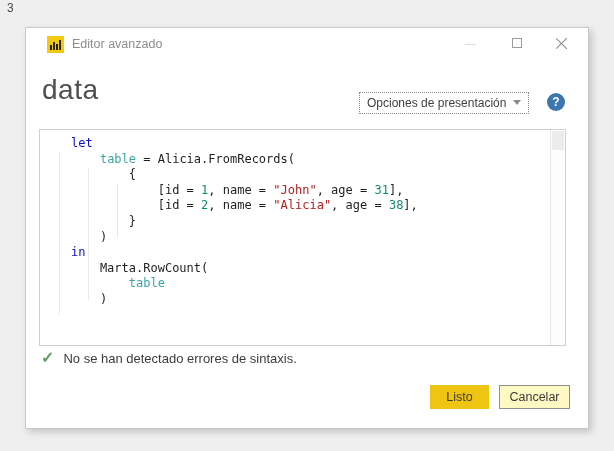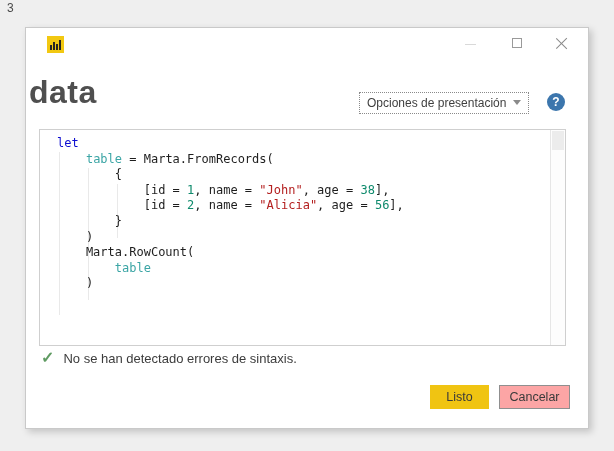--- a/index.html
+++ b/index.html
@@ -28,21 +28,21 @@
   .win-btn.min{right:100px;}
   .win-btn.max{right:52px;}
   .win-btn.close{right:8px;}
   .min-glyph{position:absolute;left:11px;top:12px;width:11px;height:1px;background:#d9d9d9;}
   .max-glyph{position:absolute;left:10px;top:6px;width:10px;height:10px;border:1px solid #9a9a9a;box-sizing:border-box;background:transparent;}
   .close-glyph{position:absolute;left:10px;top:5px;width:12px;height:12px;}
   .close-glyph:before,.close-glyph:after{content:"";position:absolute;left:5px;top:-1px;width:1.4px;height:15px;background:#8a8a8a;}
   .close-glyph:before{transform:rotate(45deg);}
   .close-glyph:after{transform:rotate(-45deg);}
   
-  .query-title{position:absolute;left:3px;top:46px;font-size:32px;font-weight:700;color:#4f4f4f;letter-spacing:0.5px;}
+  .query-title{position:absolute;left:16px;top:46px;font-size:28px;font-weight:400;color:#4f4f4f;letter-spacing:0.5px;}
   .display-options{
     position:absolute;left:333px;top:64px;height:22px;box-sizing:border-box;
     border:1px dotted #8a8a8a;padding:3px 7px 0 7px;cursor:pointer;background:#fff;
     font-size:12px;color:#3f3f3f;white-space:nowrap;
   }
   .dd-caret{display:inline-block;margin-left:7px;vertical-align:2px;
     width:0;height:0;border-left:4px solid transparent;border-right:4px solid transparent;border-top:5px solid #8a8a8a;}
   .help-btn{
     position:absolute;left:521px;top:65px;width:18px;height:18px;border-radius:50%;
     background:#3c76ad;color:#ffffff;font-size:12px;font-weight:bold;
@@ -53,52 +53,53 @@
     position:absolute;left:13px;top:101px;width:527px;height:217px;box-sizing:border-box;
     border:1px solid #cfcfcf;background:#fff;overflow:hidden;cursor:text;
   }
   .code-area{position:absolute;left:0;top:0;right:14px;bottom:0;padding:6px 0 0 17px;position:absolute;}
   .indent-guide{position:absolute;width:1px;background:#e9e9e9;}
   .ig0{left:19px;top:22px;height:163px;}
   .ig1{left:48px;top:38px;height:132px;}
   .ig2{left:77px;top:54px;height:54px;}
   .code-line{
     font-family:"DejaVu Sans Mono", monospace;font-size:12px;line-height:15.6px;
-    white-space:pre;color:#1e1e1e;position:relative;
+    white-space:pre;color:#1e1e1e;position:relative;margin-left:14px;
   }
   .c-kw{color:var(--kw,#0d0dd0);}
   .c-id{color:var(--id,#3ba5a5);}
   .c-num{color:var(--num,#0e8a6c);}
   .c-str{color:var(--str,#b42020);}
   .scrollbar{position:absolute;top:0;right:0;width:14px;bottom:0;border-left:1px solid #e6e6e6;background:#fdfdfd;cursor:pointer;}
   .scroll-thumb{position:absolute;top:1px;left:1px;right:1px;height:19px;background:#ececec;}
   
   .status-row{position:absolute;left:15px;top:322px;display:flex;align-items:center;}
   .check-icon{color:var(--check,#5f9b62);font-size:16px;font-weight:bold;margin-right:9px;line-height:1;}
   .status-text{font-size:13px;color:#3c3c3c;}
   
   .footer{position:absolute;right:18px;bottom:19px;display:flex;gap:10px;}
   .btn{height:24px;box-sizing:border-box;font-size:12.5px;display:flex;align-items:center;justify-content:center;cursor:pointer;font-family:"Liberation Sans", sans-serif;}
   .btn-primary{width:59px;background:var(--accent,#f0c412);border:1px solid var(--accent,#f0c412);color:#3a3a3a;}
-  .btn-secondary{width:71px;background:#fca5a5;border:1px solid #8f8f8f;color:#3a3a3a;}
+  .btn-secondary{width:71px;background:#fef9c3;border:1px solid #8f8f8f;color:#3a3a3a;}
 </style>
 </head>
 <body>
 
 <div class="corner-label">3</div>
 
 <div class="dialog">
 
   <div class="titlebar">
     <div class="app-icon">
       <i class="b1"></i>
         <i class="b2"></i>
         <i class="b3"></i>
         <i class="b4"></i>
     </div>
+    <div class="title-text">Editor avanzado</div>
     <div class="win-btn min">
         <span class="min-glyph"></span>
       </div>
     <div class="win-btn max">
         <span class="max-glyph"></span>
       </div>
     <div class="win-btn close">
         <span class="close-glyph"></span>
       </div>
   </div>
@@ -112,26 +113,27 @@
   <div class="help-btn">
     <span>?</span>
   </div>
 
   <div class="editor">
     <div class="indent-guide ig0"></div>
     <div class="indent-guide ig1"></div>
     <div class="indent-guide ig2"></div>
     <div class="code-area" id="code-area">
         <div class="code-line"><span class="c-kw">let</span></div>
-        <div class="code-line"><span class="c-plain">    </span><span class="c-id">table</span><span class="c-plain"> = Marta.FromRecords(</span></div>
+        <div class="code-line"><span class="c-plain">    </span><span class="c-id">table</span><span class="c-plain"> = Alicia.FromRecords(</span></div>
         <div class="code-line"><span class="c-plain">        {</span></div>
-        <div class="code-line"><span class="c-plain">            [id = </span><span class="c-num">1</span><span class="c-plain">, name = </span><span class="c-str">"John"</span><span class="c-plain">, age = </span><span class="c-num">38</span><span class="c-plain">],</span></div>
-        <div class="code-line"><span class="c-plain">            [id = </span><span class="c-num">2</span><span class="c-plain">, name = </span><span class="c-str">"Alicia"</span><span class="c-plain">, age = </span><span class="c-num">56</span><span class="c-plain">],</span></div>
+        <div class="code-line"><span class="c-plain">            [id = </span><span class="c-num">1</span><span class="c-plain">, name = </span><span class="c-str">"John"</span><span class="c-plain">, age = </span><span class="c-num">31</span><span class="c-plain">],</span></div>
+        <div class="code-line"><span class="c-plain">            [id = </span><span class="c-num">2</span><span class="c-plain">, name = </span><span class="c-str">"Alicia"</span><span class="c-plain">, age = </span><span class="c-num">38</span><span class="c-plain">],</span></div>
         <div class="code-line"><span class="c-plain">        }</span></div>
         <div class="code-line"><span class="c-plain">    )</span></div>
+        <div class="code-line"><span class="c-kw">in</span></div>
         <div class="code-line"><span class="c-plain">    Marta.RowCount(</span></div>
         <div class="code-line"><span class="c-plain">        </span><span class="c-id">table</span></div>
         <div class="code-line"><span class="c-plain">    )</span></div>
       </div>
     <div class="scrollbar">
       <div class="scroll-thumb"></div>
     </div>
   </div>
 
   <div class="status-row">

